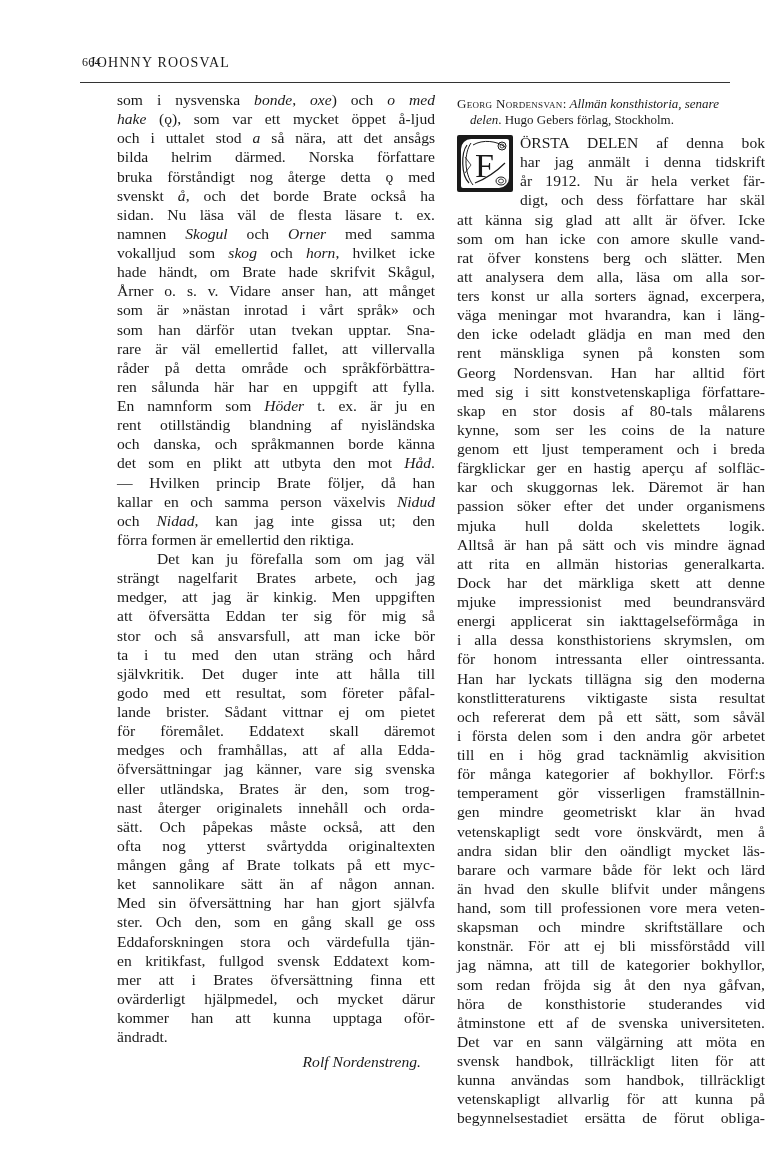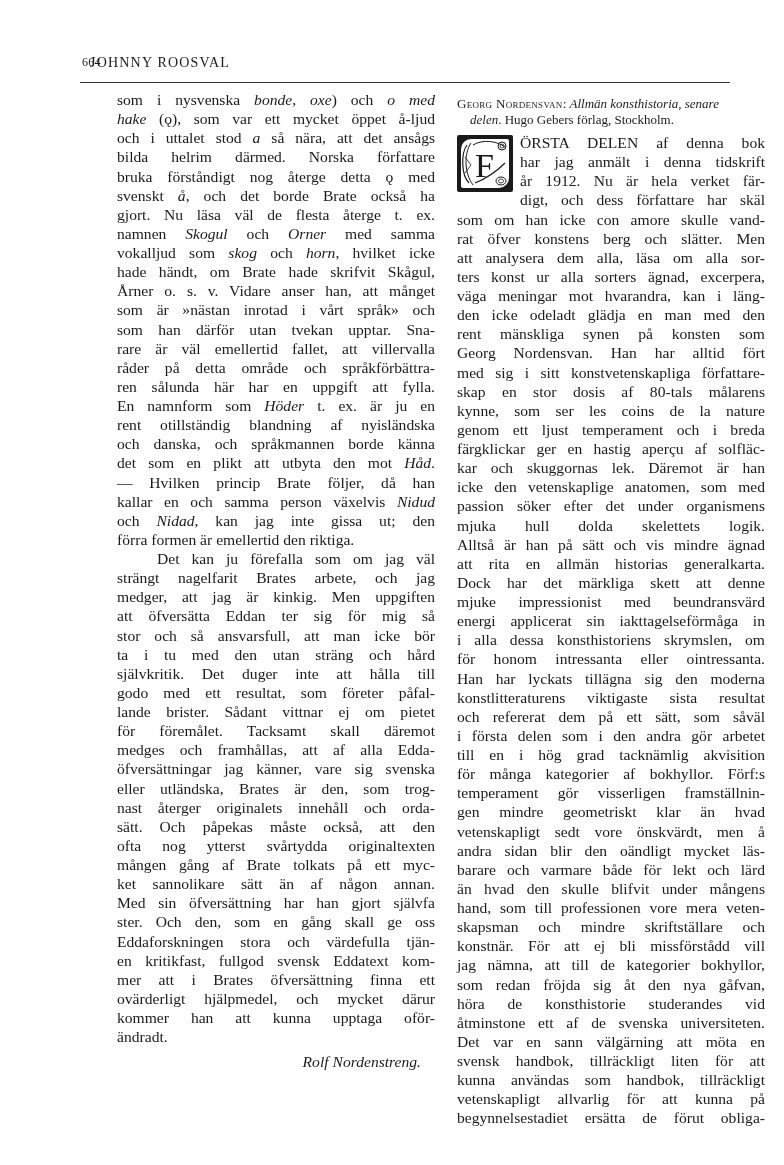--- a/index.html
+++ b/index.html
@@ -46,21 +46,21 @@
 </div>
 <div class="head-rule"></div>
 
 <div class="col col-left" id="left-col">
     <span class="line"><span>som i nysvenska </span><em>bonde</em><span>, </span><em>oxe</em><span>) och </span><em>o med</em></span>
     <span class="line"><em>hake</em><span> (ǫ), som var ett mycket öppet å-ljud</span></span>
     <span class="line"><span>och i uttalet stod </span><em>a</em><span> så nära, att det ansågs</span></span>
     <span class="line"><span>bilda helrim därmed. Norska författare</span></span>
     <span class="line"><span>bruka förståndigt nog återge detta ǫ med</span></span>
     <span class="line"><span>svenskt </span><em>å</em><span>, och det borde Brate också ha</span></span>
-    <span class="line"><span>gjort. Nu läsa väl de flesta återge t. ex.</span></span>
+    <span class="line"><span>sidan. Nu läsa väl de flesta läsare t. ex.</span></span>
     <span class="line"><span>namnen </span><em>Skogul</em><span> och </span><em>Orner</em><span> med samma</span></span>
     <span class="line"><span>vokalljud som </span><em>skog</em><span> och </span><em>horn</em><span>, hvilket icke</span></span>
     <span class="line"><span>hade händt, om Brate hade skrifvit Skågul,</span></span>
     <span class="line"><span>Årner o. s. v. Vidare anser han, att månget</span></span>
     <span class="line"><span>som är »nästan inrotad i vårt språk» och</span></span>
     <span class="line"><span>som han därför utan tvekan upptar. Sna-</span></span>
     <span class="line"><span>rare är väl emellertid fallet, att villervalla</span></span>
     <span class="line"><span>råder på detta område och språkförbättra-</span></span>
     <span class="line"><span>ren sålunda här har en uppgift att fylla.</span></span>
     <span class="line"><span>En namnform som </span><em>Höder</em><span> t. ex. är ju en</span></span>
@@ -73,21 +73,21 @@
     <span class="line last"><span>förra formen är emellertid den riktiga.</span></span>
     <span class="line indent"><span>Det kan ju förefalla som om jag väl</span></span>
     <span class="line"><span>strängt nagelfarit Brates arbete, och jag</span></span>
     <span class="line"><span>medger, att jag är kinkig. Men uppgiften</span></span>
     <span class="line"><span>att öfversätta Eddan ter sig för mig så</span></span>
     <span class="line"><span>stor och så ansvarsfull, att man icke bör</span></span>
     <span class="line"><span>ta i tu med den utan sträng och hård</span></span>
     <span class="line"><span>självkritik. Det duger inte att hålla till</span></span>
     <span class="line"><span>godo med ett resultat, som företer påfal-</span></span>
     <span class="line"><span>lande brister. Sådant vittnar ej om pietet</span></span>
-    <span class="line"><span>för föremålet. Tacksamt skall däremot</span></span>
+    <span class="line"><span>för föremålet. Eddatext skall däremot</span></span>
     <span class="line"><span>medges och framhållas, att af alla Edda-</span></span>
     <span class="line"><span>öfversättningar jag känner, vare sig svenska</span></span>
     <span class="line"><span>eller utländska, Brates är den, som trog-</span></span>
     <span class="line"><span>nast återger originalets innehåll och orda-</span></span>
     <span class="line"><span>sätt. Och påpekas måste också, att den</span></span>
     <span class="line"><span>ofta nog ytterst svårtydda originaltexten</span></span>
     <span class="line"><span>mången gång af Brate tolkats på ett myc-</span></span>
     <span class="line"><span>ket sannolikare sätt än af någon annan.</span></span>
     <span class="line"><span>Med sin öfversättning har han gjort självfa</span></span>
     <span class="line"><span>ster. Och den, som en gång skall ge oss</span></span>
@@ -123,35 +123,35 @@
       </svg>
     </div>
     <div id="dropcap-lines">
         <span class="dc-line">ÖRSTA DELEN af denna bok</span>
         <span class="dc-line">har jag anmält i denna tidskrift</span>
         <span class="dc-line">år 1912. Nu är hela verket fär-</span>
         <span class="dc-line">digt, och dess författare har skäl</span>
       </div>
   </div>
   <div id="right-lines">
+      <span class="line">att känna sig glad att allt är öfver. Icke</span>
       <span class="line">som om han icke con amore skulle vand-</span>
       <span class="line">rat öfver konstens berg och slätter. Men</span>
       <span class="line">att analysera dem alla, läsa om alla sor-</span>
       <span class="line">ters konst ur alla sorters ägnad, excerpera,</span>
       <span class="line">väga meningar mot hvarandra, kan i läng-</span>
       <span class="line">den icke odeladt glädja en man med den</span>
       <span class="line">rent mänskliga synen på konsten som</span>
       <span class="line">Georg Nordensvan. Han har alltid fört</span>
       <span class="line">med sig i sitt konstvetenskapliga författare-</span>
       <span class="line">skap en stor dosis af 80-tals målarens</span>
       <span class="line">kynne, som ser les coins de la nature</span>
       <span class="line">genom ett ljust temperament och i breda</span>
       <span class="line">färgklickar ger en hastig aperçu af solfläc-</span>
       <span class="line">kar och skuggornas lek. Däremot är han</span>
-      <span class="line">icke den vetenskaplige anatomen, som med</span>
       <span class="line">passion söker efter det under organismens</span>
       <span class="line">mjuka hull dolda skelettets logik.</span>
       <span class="line">Alltså är han på sätt och vis mindre ägnad</span>
       <span class="line">att rita en allmän historias generalkarta.</span>
       <span class="line">Dock har det märkliga skett att denne</span>
       <span class="line">mjuke impressionist med beundransvärd</span>
       <span class="line">energi applicerat sin iakttagelseförmåga in</span>
       <span class="line">i alla dessa konsthistoriens skrymslen, om</span>
       <span class="line">för honom intressanta eller ointressanta.</span>
       <span class="line">Han har lyckats tillägna sig den moderna</span>

